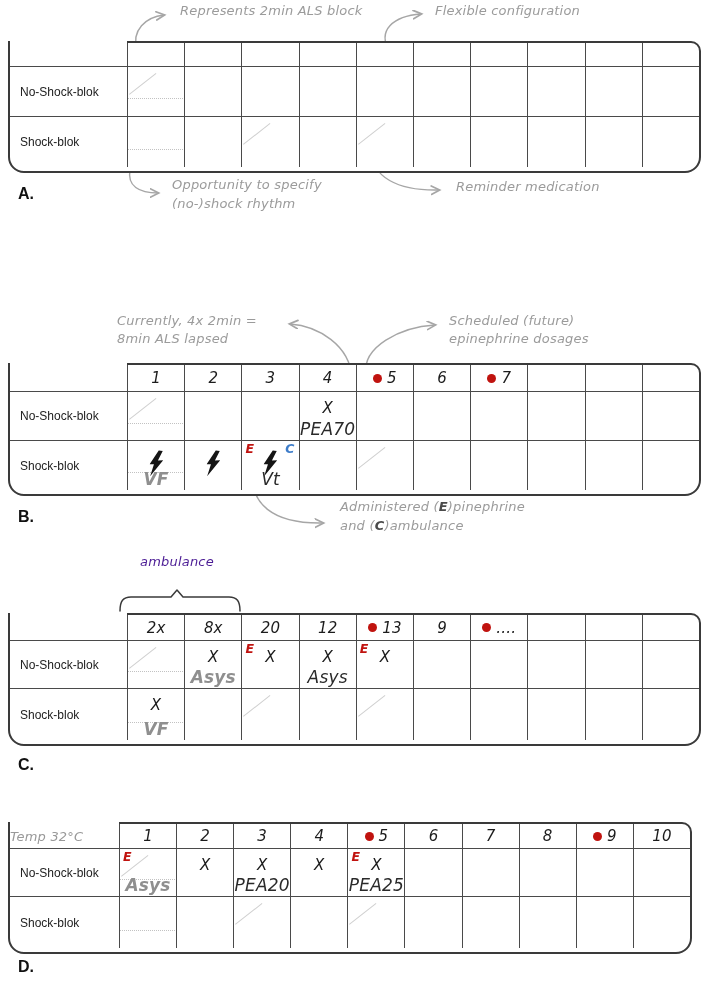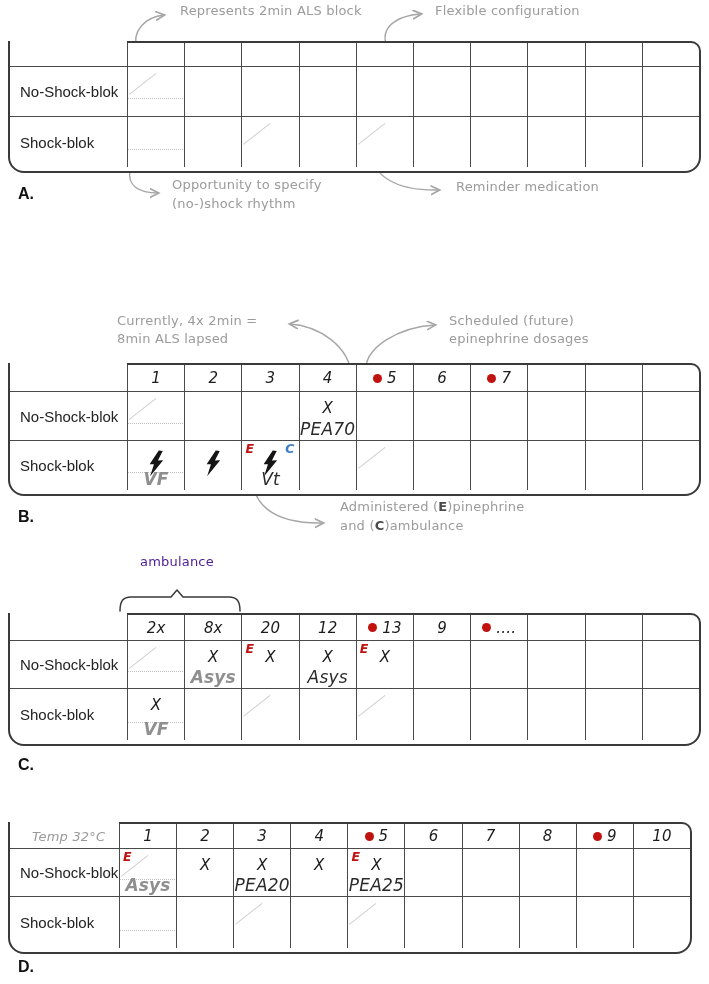--- a/index.html
+++ b/index.html
@@ -2,36 +2,36 @@
 <html style="--red: #c0130f; --blue: #3d7cc9; --anngray: #9b9b9b; --line: #3a3a3a; --inline: #4a4a4a;"><head>
 <meta charset="utf-8">
 <style>
   html,body{margin:0;padding:0;background:#fff;}
   .page{position:relative;width:709px;height:984px;background:#fff;overflow:hidden;
         font-family:"Liberation Sans",sans-serif;}
   .overlay{position:absolute;left:0;top:0;pointer-events:none;}
 
   
   .hand{font-family:"DejaVu Sans",sans-serif;font-style:italic;letter-spacing:.2px;}
-  .ann{position:absolute;font-family:"DejaVu Sans",sans-serif;
+  .ann{position:absolute;font-family:"DejaVu Sans",sans-serif;font-style:italic;
        font-size:13px;color:var(--anngray);white-space:nowrap;letter-spacing:.2px;}
   .annb{font-weight:bold;color:#4a4a4a;}
   .letter{position:absolute;font-weight:bold;font-size:16px;color:#111;}
 
   
   .blocktable{position:absolute;display:grid;background:#fff;
       border:2px solid var(--line);border-radius:0 10px 16px 16px;}
   .patch{position:absolute;top:-2px;left:0;height:2px;background:#fff;}
   .cell{position:relative;min-width:0;min-height:0;}
   .dc{border-left:1.4px solid var(--inline);}
   .hdr{border-bottom:1.4px solid var(--inline);display:flex;align-items:center;
        justify-content:center;font-size:15px;color:#1c1c1c;}
-  .hdr.corner{justify-content:flex-start;padding-left:22px;font-size:13px;color:#999;}
+  .hdr.corner{justify-content:flex-start;padding-left:0;font-size:13px;color:#999;}
   .rb{border-bottom:1.4px solid var(--inline);}
-  .lbl{display:flex;align-items:center;padding-left:10px;font-size:15px;color:#222;
+  .lbl{display:flex;align-items:center;padding-left:10px;font-size:12px;color:#222;
        font-family:"Liberation Sans",sans-serif;}
   .hdot{width:9px;height:9px;border-radius:50%;background:var(--red);
         display:inline-block;margin-right:5px;flex:none;}
   .slash{position:absolute;left:1px;top:27px;width:34px;border-top:1.3px solid #cfcfcf;
          transform-origin:0 0;transform:rotate(-38deg);}
   .dotl{position:absolute;left:0;right:1px;top:64%;border-top:1.2px dotted #c2c2c2;}
   .x{position:absolute;left:0;right:0;top:7px;text-align:center;font-size:15px;color:#1a1a1a;}
   .rhythm{position:absolute;left:0;right:0;bottom:1px;text-align:center;font-size:17px;}
   .sh-gray{color:#8f8f8f;font-weight:bold;}
   .sh-black{color:#2a2a2a;}

